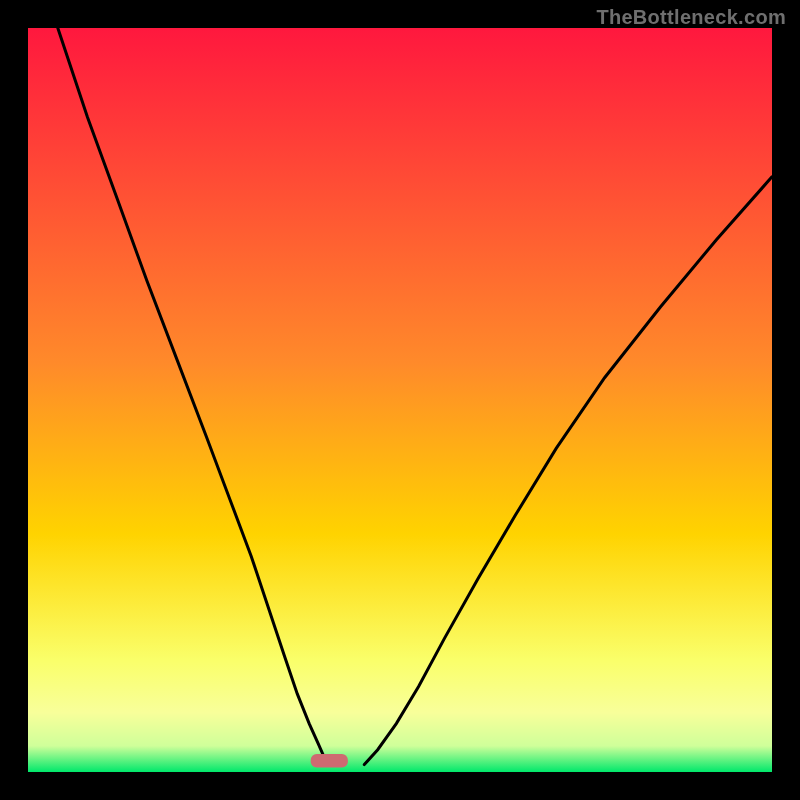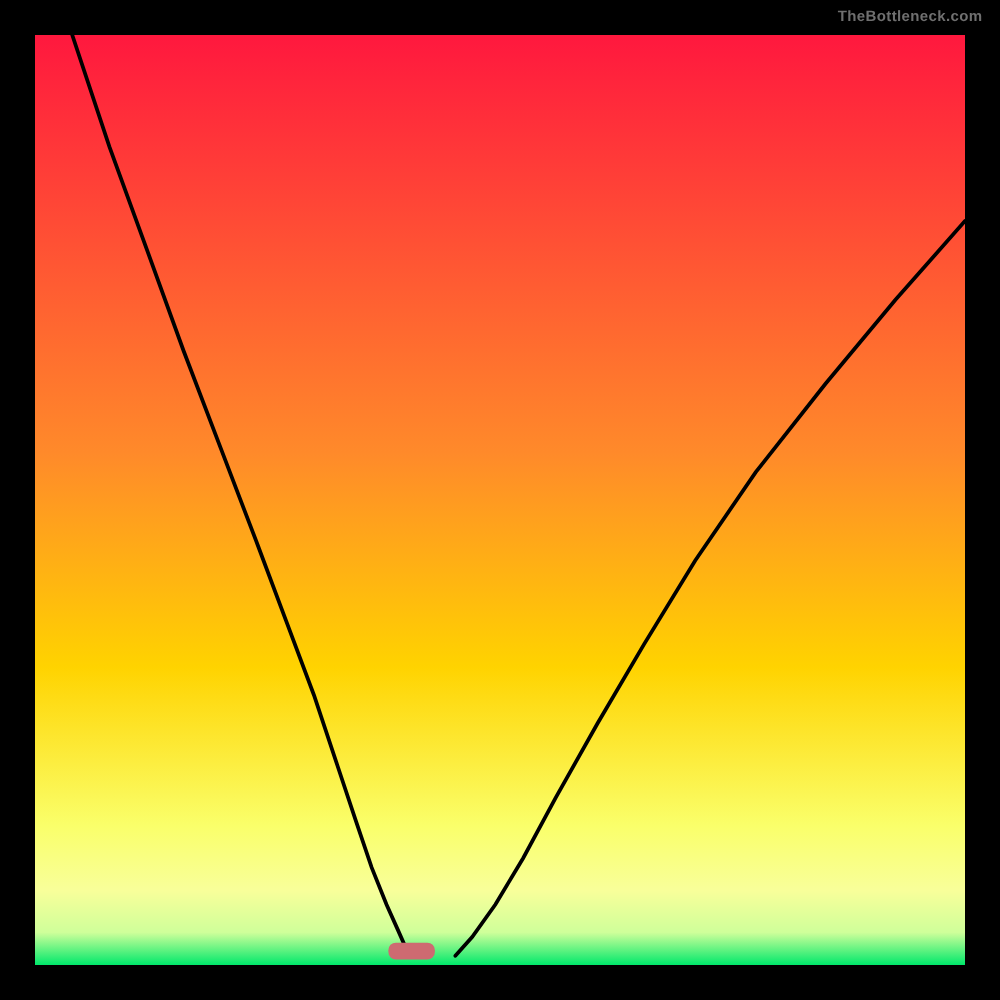--- a/index.html
+++ b/index.html
@@ -25,21 +25,21 @@
     top: 28px;
     width: 744px;
     height: 744px;
     overflow: hidden;
   }
   .watermark {
     position: absolute;
     top: 6px;
     right: 14px;
     color: #6f6f6f;
-    font-size: 12px;
+    font-size: 20px;
     font-weight: 600;
     letter-spacing: 0.3px;
     user-select: none;
   }
   svg {
     display: block;
   }
 </style>
 </head>
 <body>

